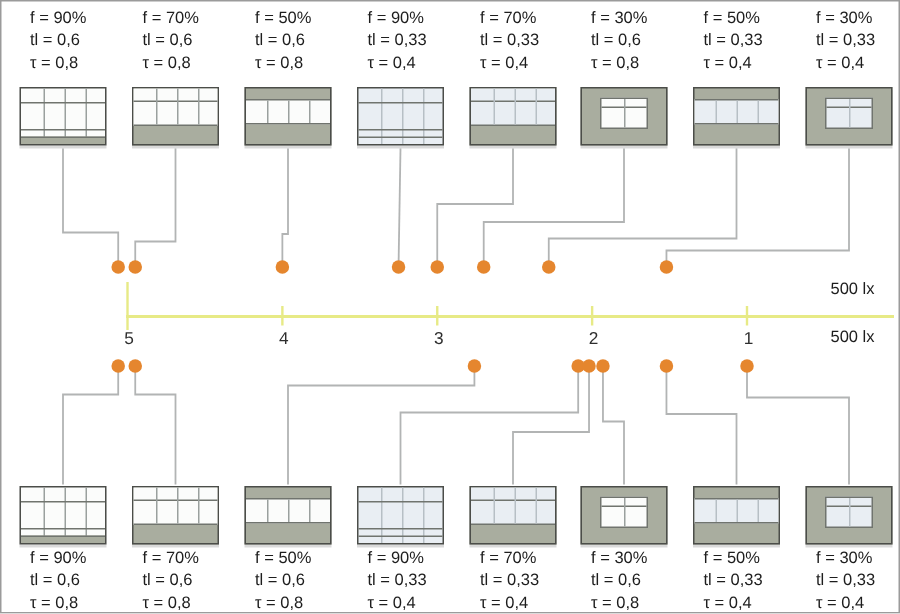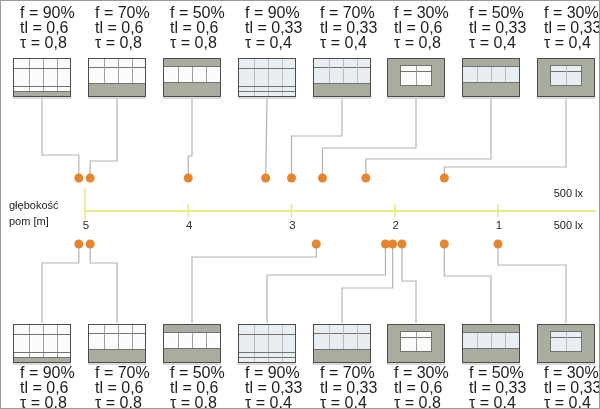--- a/index.html
+++ b/index.html
@@ -3,21 +3,21 @@
 <meta charset="utf-8">
 <style>
   html,body{margin:0;padding:0;background:#e8e8e8;}
   .fig{
     position:relative;width:598px;height:407px;background:#ffffff;
     border:1px solid #9b9b9b;overflow:hidden;
     font-family:"Liberation Sans",sans-serif;
   }
   #overlay{position:absolute;left:0;top:0;width:100%;height:100%;}
   svg text{font-family:"Liberation Sans",sans-serif;font-size:11.5px;fill:#2e2e2e;}
-  .param-lines{position:absolute;width:66px;font-size:16px;color:#1d1d1d;line-height:15px;white-space:nowrap;}
+  .param-lines{position:absolute;width:66px;font-size:11px;color:#1d1d1d;line-height:15px;white-space:nowrap;}
   .param-lines div{height:15px;}
   .facade{position:absolute;width:58px;height:39px;box-sizing:border-box;
     border:1px solid #4b4d49;box-shadow:0 2px 0 rgba(150,150,150,.35);}
   .win,.vl,.hl,.strip{position:absolute;box-sizing:border-box;}
   .vl{top:0;bottom:0;width:1px;}
   .hl{left:0;right:0;height:1px;}
   .axis-caption{position:absolute;left:8px;top:196px;font-size:11px;line-height:16px;color:#1d1d1d;}
   .lx-label{position:absolute;right:16px;font-size:11px;color:#1d1d1d;}
   .lx-upper{top:186px;}
   .lx-lower{top:218px;}
@@ -299,20 +299,16 @@
           </div>
         </div>
         <div class="param-lines" style="left: 543px; top: 364px; position: absolute;">
           <div class="">f = 30%</div>
           <div class="">tl = 0,33</div>
           <div class="">τ = 0,4</div>
         </div>
       </div>
     </div>
 
-  <div class="axis-caption">
-    <div>głębokość</div>
-    <div>pom [m]</div>
-  </div>
 
   <div class="lx-label lx-upper">500 lx</div>
   <div class="lx-label lx-lower">500 lx</div>
 </div>
 
 </body></html>

